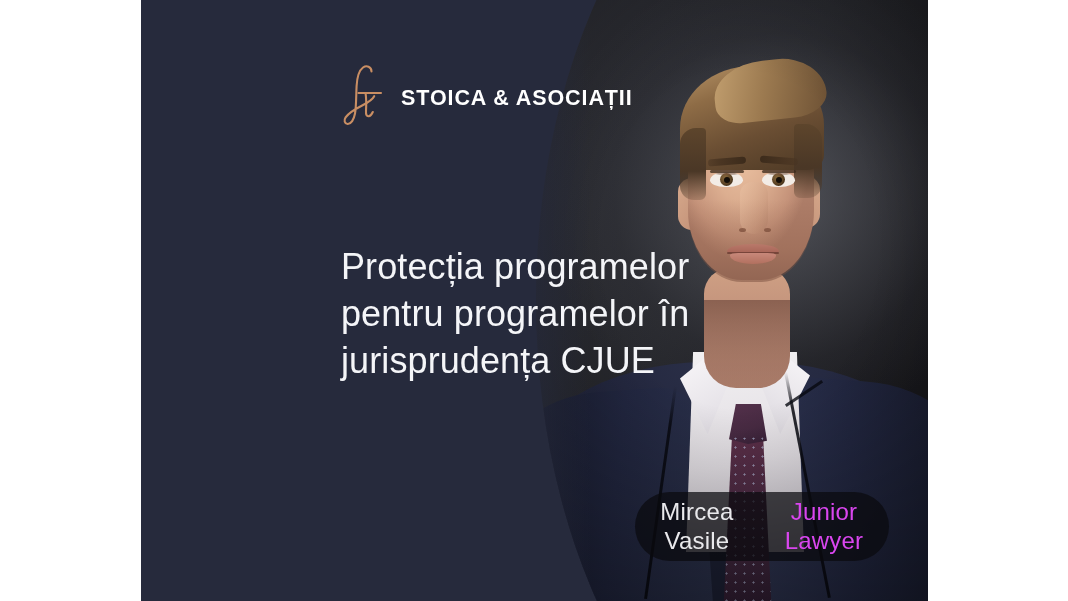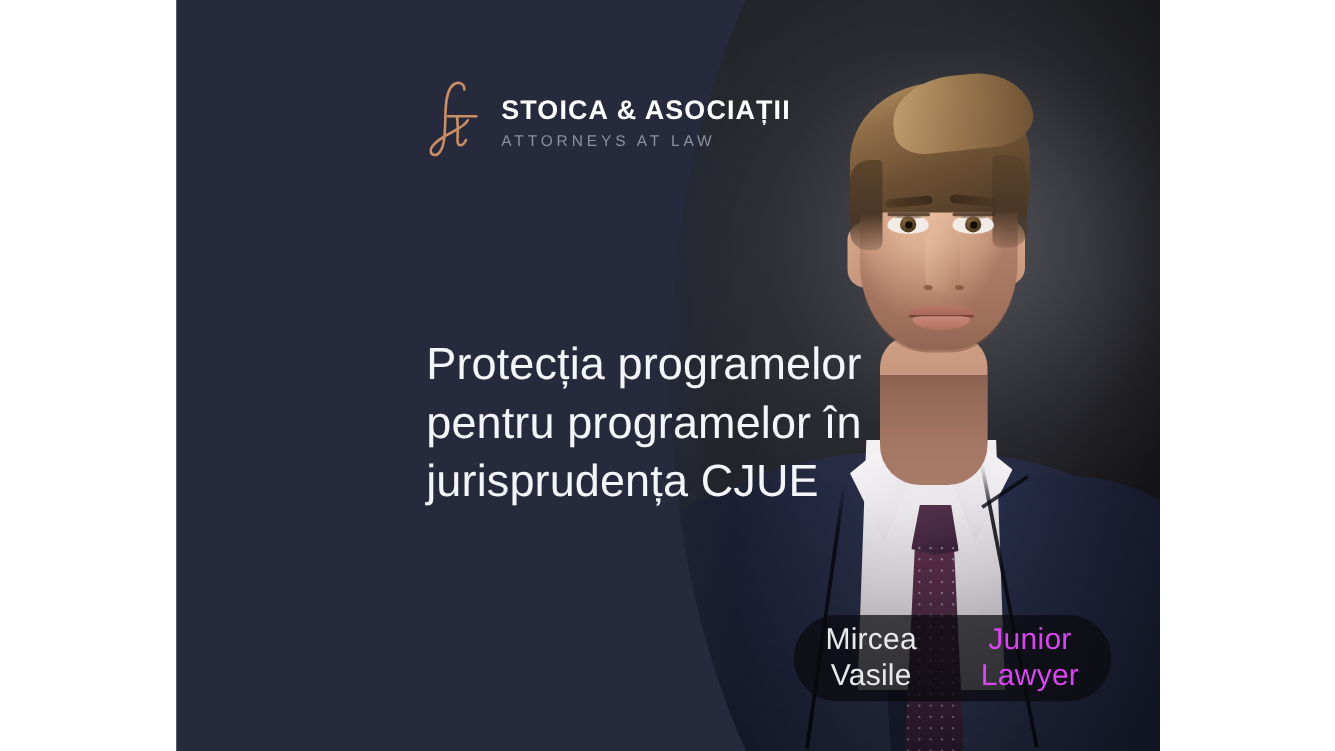--- a/index.html
+++ b/index.html
@@ -387,21 +387,21 @@
     letter-spacing: 3.1px;
     line-height: 1.2;
     margin-top: 6px;
     white-space: nowrap;
   }
 
   
   .headline {
     position: absolute;
     left: 200px;
-    top: 268px;
+    top: 244px;
     width: 380px;
     color: #f4f5f8;
     font-size: 36px;
     font-weight: 400;
     line-height: 1.30;
     letter-spacing: 0.1px;
   }
   .headline div { white-space: nowrap; }
 
   
@@ -499,21 +499,20 @@
                      C3.6 61.8 2.6 58.4 4.6 55.4 C7.6 50.8 15.0 46.6 21.6 43.2
                      C27.0 40.4 31.4 37.8 33.2 34.2"></path>
             <path d="M24.6 31.4 C25.6 38.6 25.2 45.0 25.0 49.0 C24.8 52.6 25.6 54.4 27.6 54.2
                      C29.4 54.0 30.8 52.2 31.8 50.0"></path>
             <path d="M17.4 31.0 L40.0 31.0"></path>
           </g>
         </svg>
       </span>
       <span class="logo-text">
         <span class="logo-name">STOICA &amp; ASOCIAȚII</span>
-        <span class="logo-tagline">ATTORNEYS AT LAW</span>
       </span>
     </div>
 
     <div class="headline">
       <div>Protecția programelor</div>
       <div>pentru programelor în</div>
       <div>jurisprudența CJUE</div>
     </div>
 
     <div class="name-badge">

